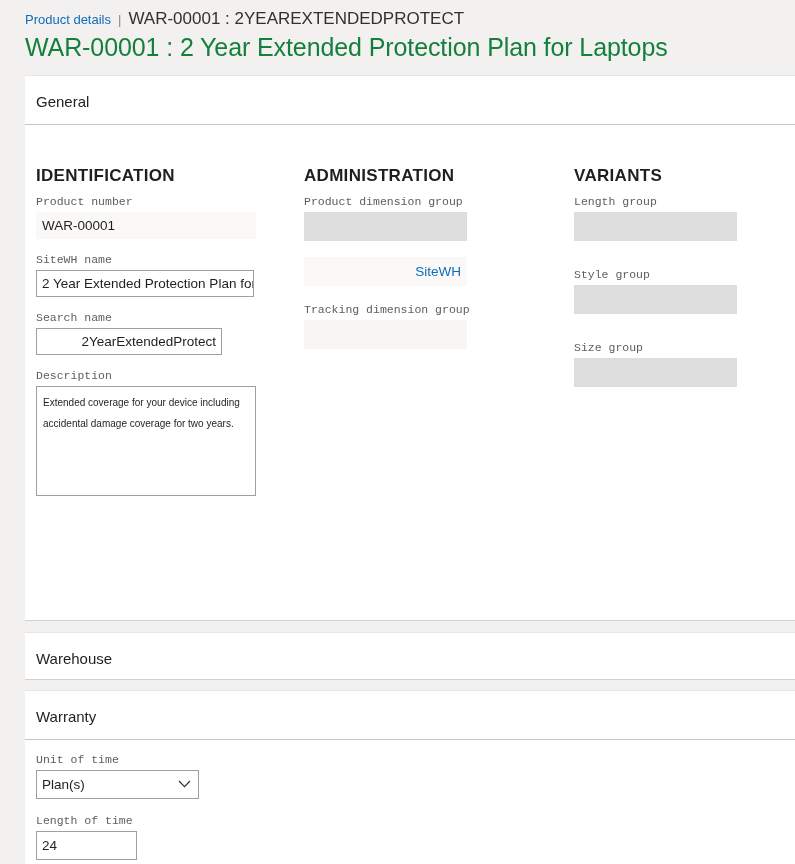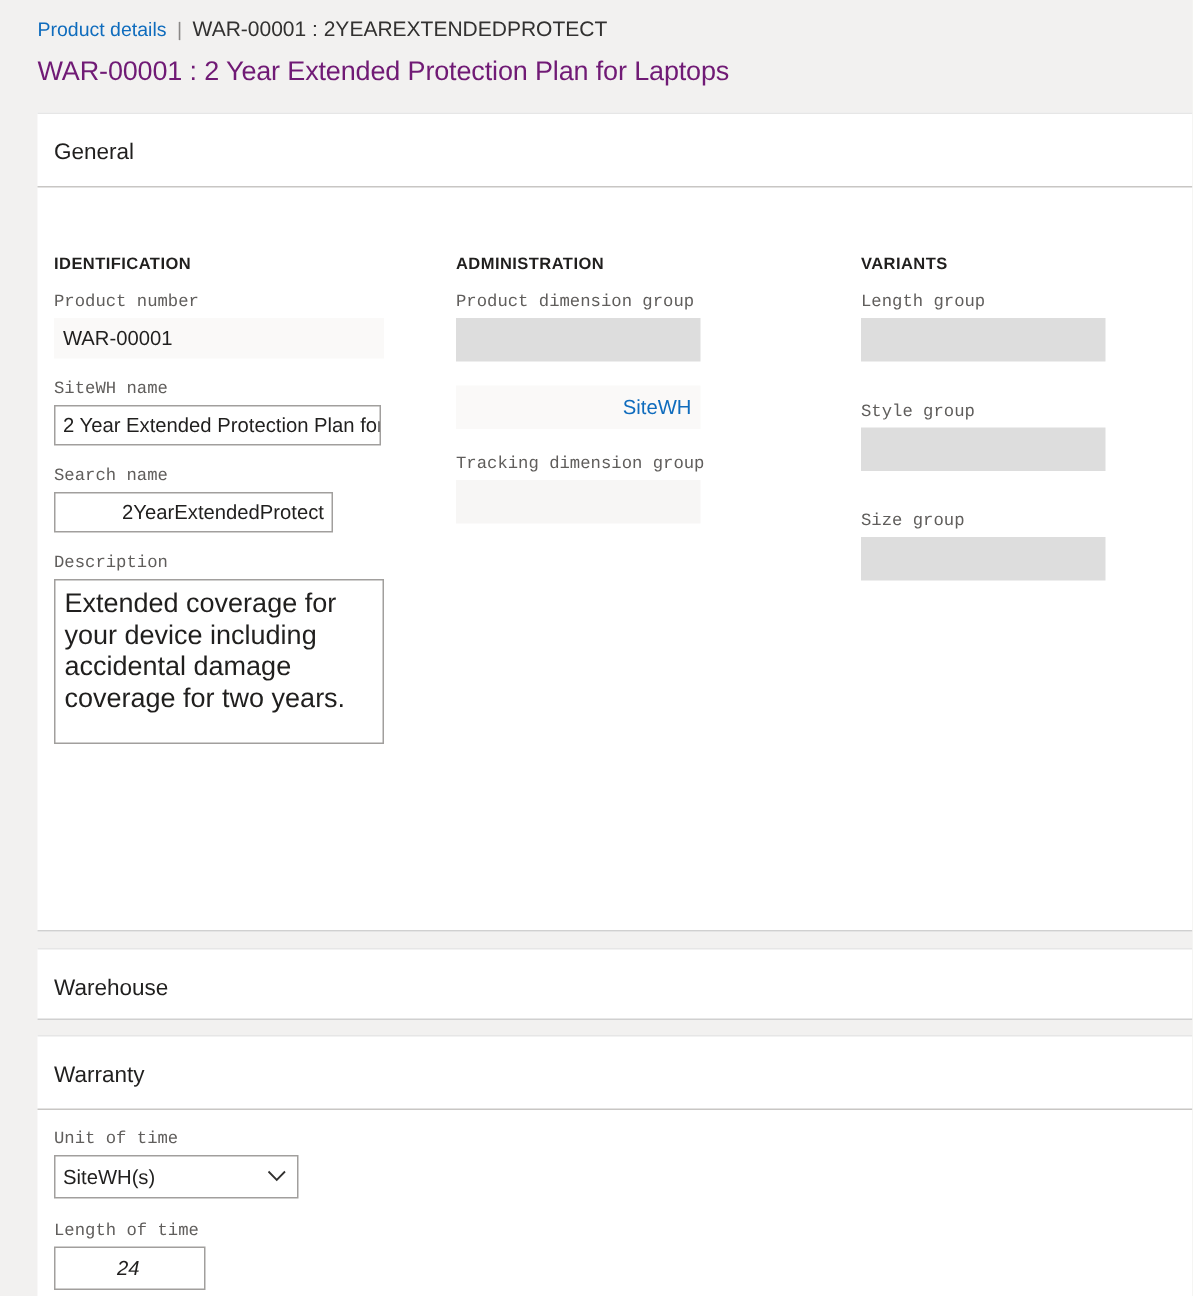--- a/index.html
+++ b/index.html
@@ -19,25 +19,25 @@
   }
   .breadcrumb {
     position: absolute; left: 25px; top: 10px;
     font-size: 13px; line-height: 18px; color: #323130;
     white-space: nowrap;
   }
   .breadcrumb .crumb-link {
     color: #0f6cbd; text-decoration: none; cursor: pointer;
   }
   .breadcrumb .crumb-sep { color: #8a8886; padding: 0 7px; }
-  .breadcrumb .crumb-current { color: #323130; font-size: 14px; }
+  .breadcrumb .crumb-current { color: #323130; font-size: 17px; }
   .page-title {
     position: absolute; left: 25px; top: 30px;
-    font-size: 18px; line-height: 34px; font-weight: 400;
-    color: #701a75; letter-spacing: -0.1px; white-space: nowrap;
+    font-size: 25px; line-height: 34px; font-weight: 400;
+    color: #15803d; letter-spacing: -0.1px; white-space: nowrap;
   }
 
   
   .card {
     position: absolute; left: 25px; width: 770px;
     background: #ffffff;
     border-top: 1px solid #e6e6e6;
     border-bottom: 1px solid #d0d0d0;
   }
   .card-title {
@@ -49,21 +49,21 @@
   }
 
   #card-general { top: 75px; height: 546px; }
   #card-warehouse { top: 632px; height: 48px; }
   #card-warranty { top: 690px; height: 174px; border-bottom: none; }
 
   .card-body { position: relative; }
 
   
   .group-title {
-    font-size: 11px; font-weight: 700; color: #201f1e;
+    font-size: 17px; font-weight: 700; color: #201f1e;
     letter-spacing: 0.3px; text-transform: uppercase;
     margin: 0 0 11px 0; line-height: 14px;
   }
   .field { margin-bottom: 13px; }
   .field-label {
     font-size: 11.5px; color: #605e5c; line-height: 15px;
     margin-bottom: 3px; white-space: nowrap; font-family: Liberation Mono, monospace;
   }
 
   .input {
@@ -81,25 +81,25 @@
   }
   .input.disabled {
     border: 1px solid transparent;
     background: #dddddd;
   }
   .input.faint {
     border: 1px solid transparent;
     background: #f7f6f5;
   }
   .input.link-value { color: #0f6cbd; text-align: right; }
-  .input.numeric { text-align: center; padding-right: 7px; font-style: italic; }
+  .input.numeric { text-align: left; padding-right: 7px; }
 
   .textarea {
     border: 1px solid #a19f9d; background: #ffffff;
-    font-size: 18px; color: #201f1e; line-height: 21px;
+    font-size: 10px; color: #201f1e; line-height: 21px;
     padding: 5px 6px; overflow: hidden;
   }
 
   .select-wrap { position: relative; }
   .select-wrap .chev {
     position: absolute; right: 8px; top: 0; height: 27px;
     display: flex; align-items: center; pointer-events: none;
   }
 
   
@@ -199,21 +199,21 @@
 
   <div class="card" id="card-warranty">
     <div class="card-title">Warranty</div>
     <div class="card-divider"></div>
 
     <div id="warranty-fields">
 
       <div class="field" style="margin-bottom:14px;">
         <div class="field-label">Unit of time</div>
         <div class="select-wrap" style="width:163px;">
-          <div class="input" style="width:163px;height:29px;line-height:27px;padding-right:26px;">SiteWH(s)</div>
+          <div class="input" style="width:163px;height:29px;line-height:27px;padding-right:26px;">Plan(s)</div>
           <span class="chev">
             <svg width="13" height="8" viewBox="0 0 13 8" aria-hidden="true">
               <path d="M1 1 L6.5 6.6 L12 1" fill="none" stroke="#323130" stroke-width="1.2"></path>
             </svg>
           </span>
         </div>
       </div>
 
       <div class="field">
         <div class="field-label">Length of time</div>

